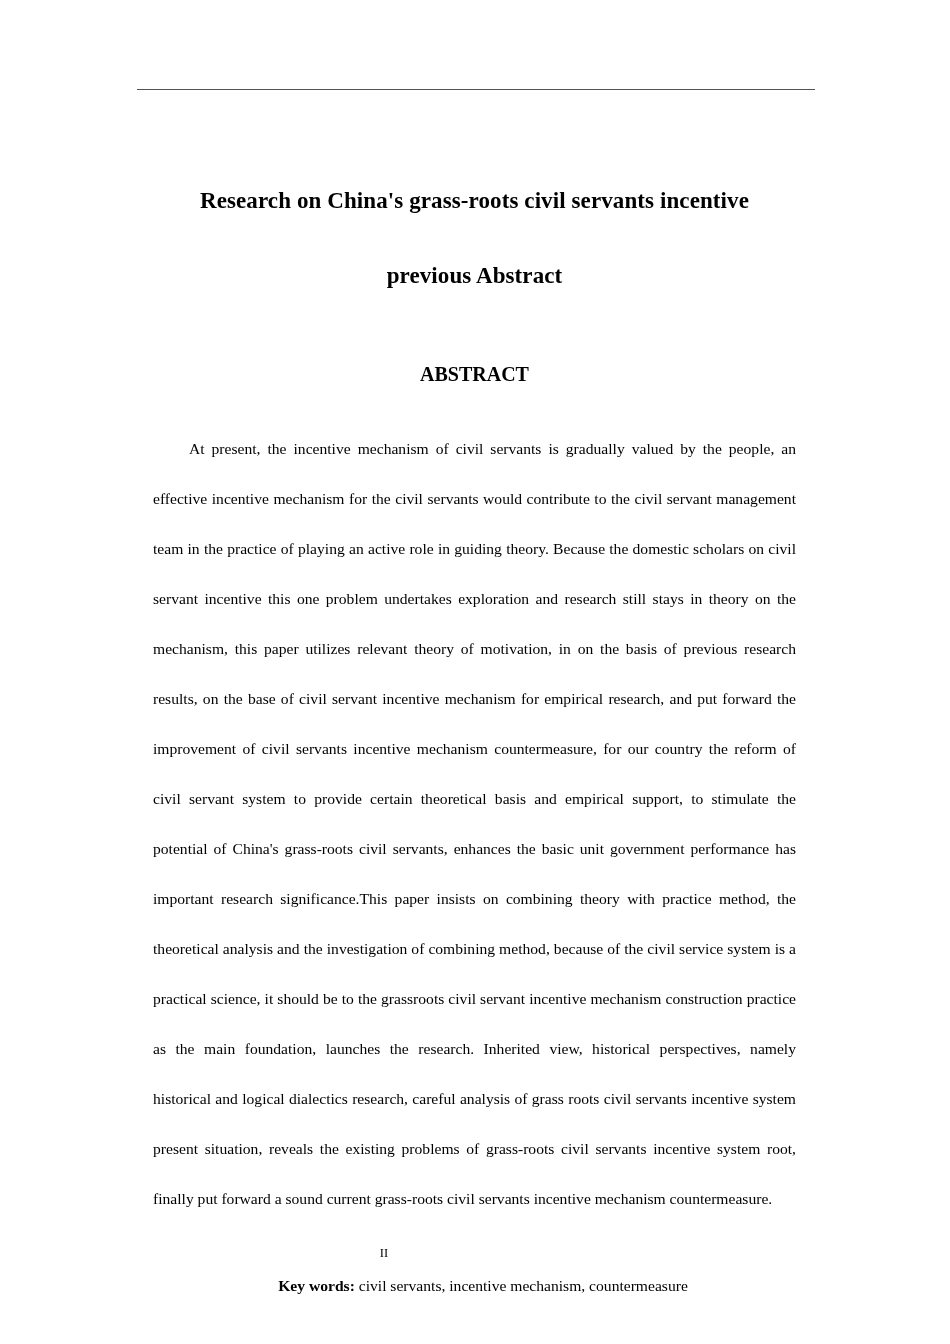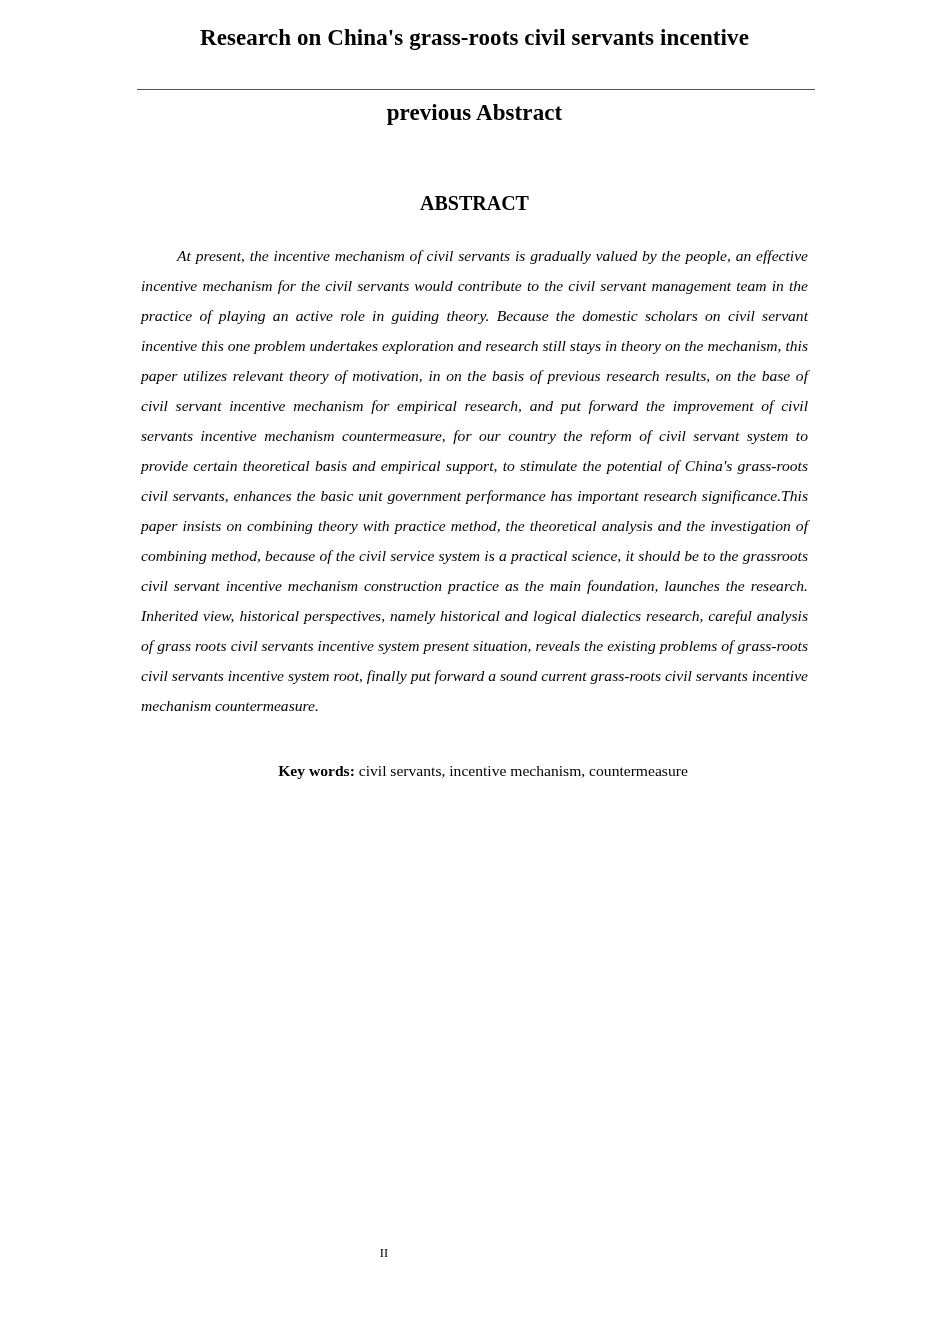--- a/index.html
+++ b/index.html
@@ -41,51 +41,51 @@
   .content {
     position: absolute;
     left: 141px;
     top: 0;
     width: 667px;
   }
 
   
   .doc-title {
     margin: 0;
+    padding-top: 163px;
     font-size: 23px;
     font-weight: bold;
     text-align: center;
     line-height: 75px;
     letter-spacing: 0.1px;
   }
   .doc-title .title-line {
     display: block;
   }
 
   
   .abstract-heading {
-    margin: 0;
+    margin: 8px;
     padding-top: 39px;
     font-size: 20px;
     font-weight: bold;
     text-align: center;
     line-height: 28px;
   }
 
   
   .abstract-body {
-    margin: 0;
+    margin: 12px;
     padding-top: 24px;
     font-size: 15.6px;
-    line-height: 30px;
+    line-height: 50px;
     text-align: justify;
     text-justify: inter-word;
     text-indent: 36px;
     hyphens: none;
-    font-style: italic;
   }
 
   
   .keywords {
     margin: 0;
     padding-top: 31px;
     padding-left: 17px;
     font-size: 15.6px;
     line-height: 37.6px;
     text-align: center;

